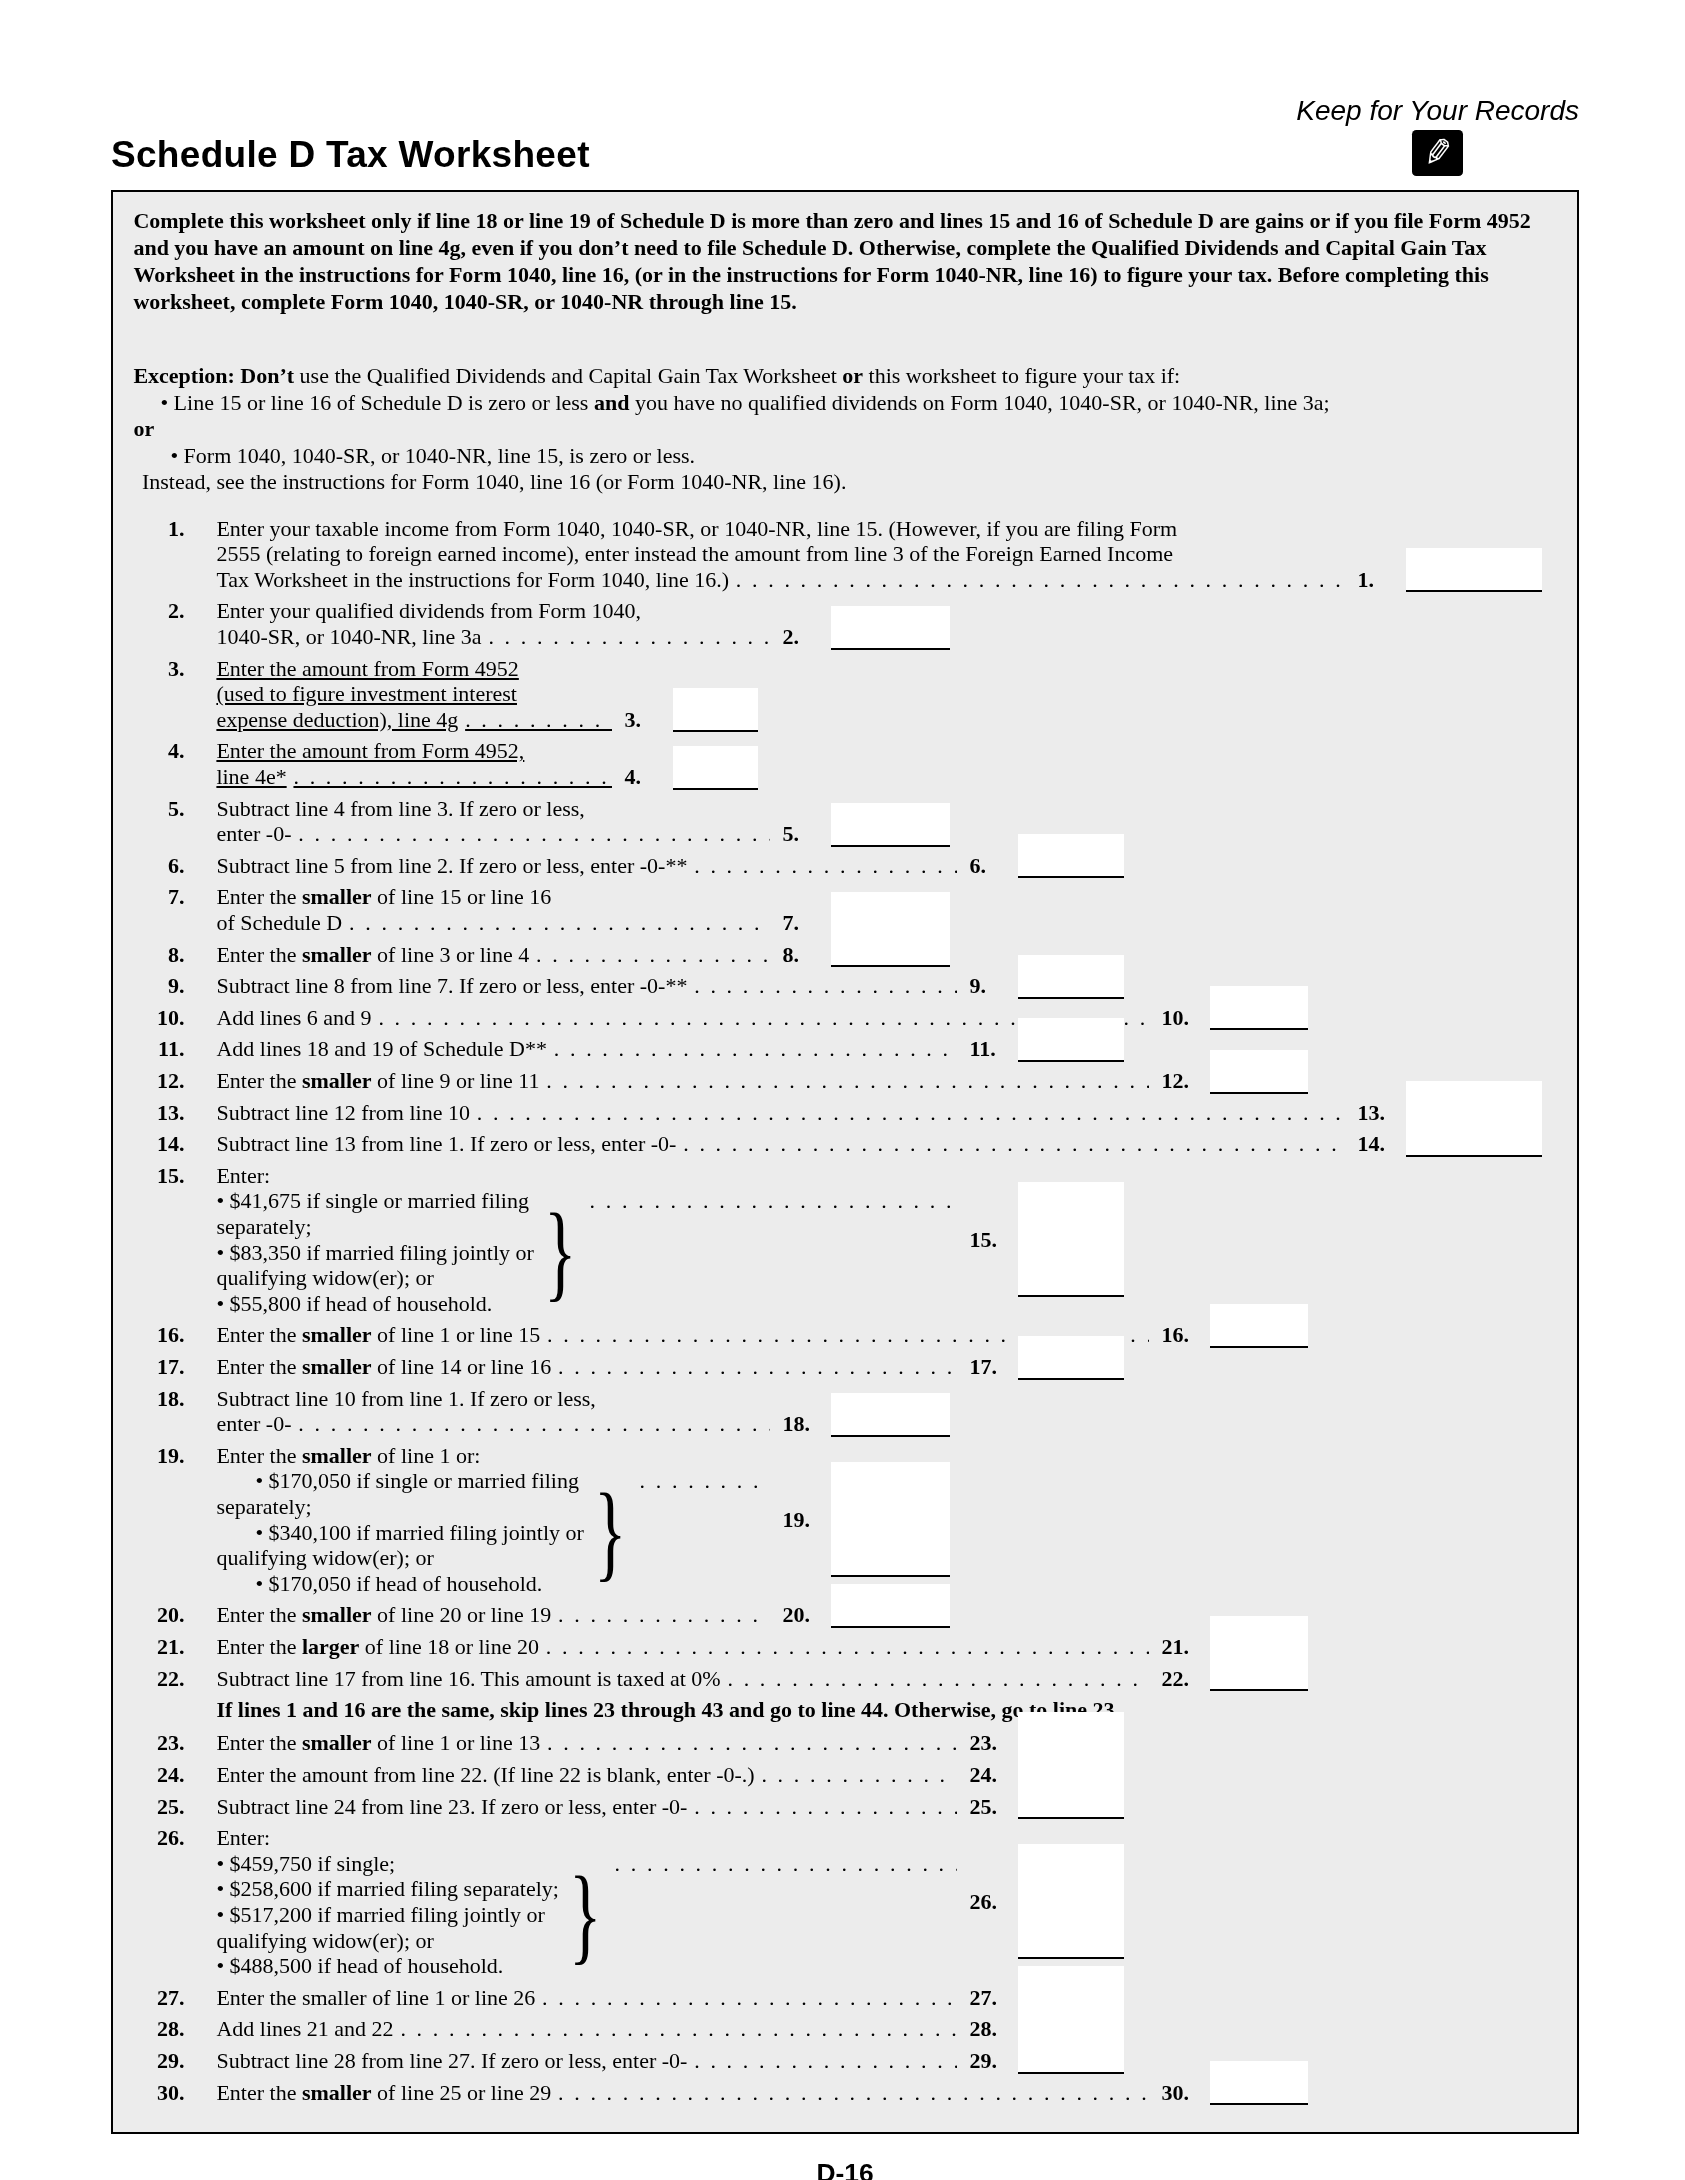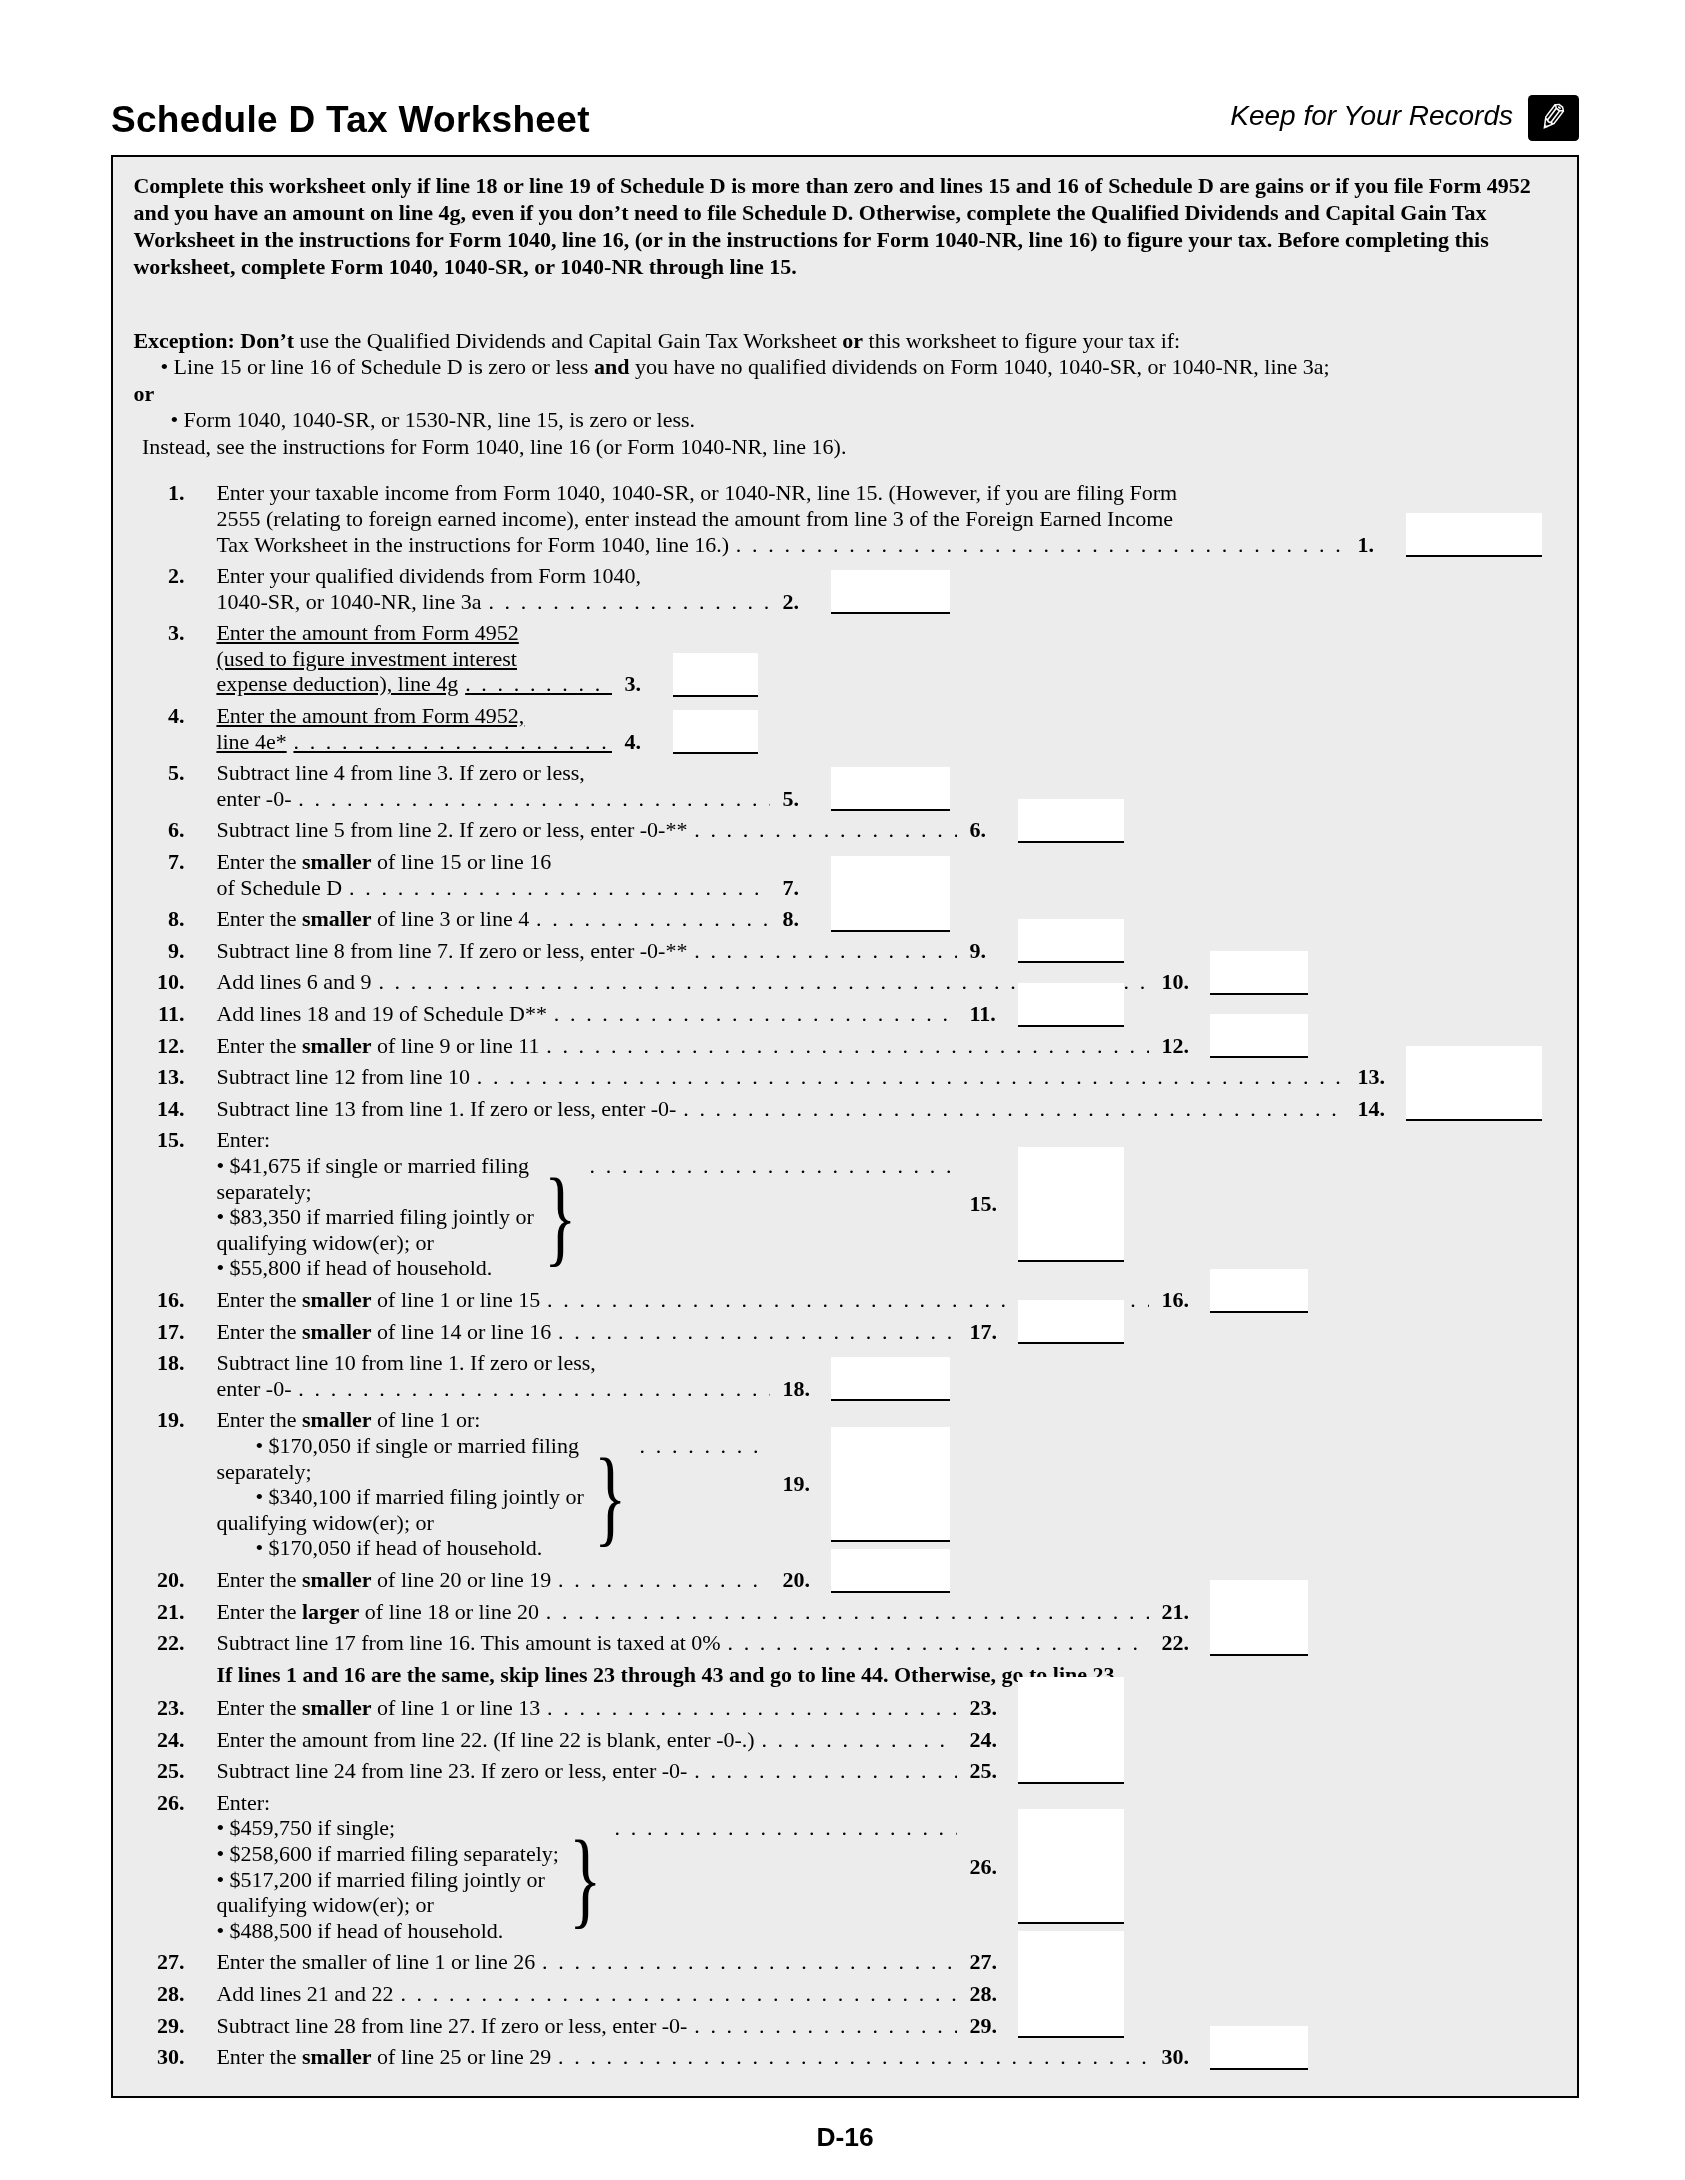--- a/index.html
+++ b/index.html
@@ -12,21 +12,21 @@
     width:1686px;height:2181px;overflow:hidden;
     background:#ffffff;color:var(--ink);
     font-family:"Liberation Serif",serif;
   }
   *{box-sizing:border-box;}
   .page{padding:95px 107px 0 111px;}
 
   
   .hdr{display:flex;justify-content:space-between;align-items:flex-end;margin-bottom:13.6px;}
   .title{font-family:"Liberation Sans",sans-serif;font-size:37px;font-weight:700;letter-spacing:0.3px;}
-  .hdr-right{display:flex;align-items:center;gap:15px;}
+  .hdr-right{display:flex;align-items:center;gap:0;flex-direction:column;}
   .tagline{font-family:"Liberation Sans",sans-serif;font-style:italic;font-size:28px;padding-bottom:3.4px;}
   .pencil{width:51px;height:46px;background:#000;border-radius:4.3px;display:flex;align-items:center;justify-content:center;}
   .pencil span{color:#fff;font-size:36px;line-height:1;font-family:"DejaVu Sans",sans-serif;transform:scaleX(-1) rotate(8deg);}
 
   
   .box{border:2.6px solid #000;background:var(--box-bg);padding:15.3px 20.4px 20.4px 20.4px;}
   .intro{font-weight:700;font-size:22px;line-height:27px;max-width:1421px;margin:0 0 10.2px 0;}
   .exc{font-size:22px;line-height:26.4px;margin-top:48px;}
   .b{font-weight:700;}
   .exc-b1{padding-left:27px;}
@@ -87,21 +87,21 @@
     </div>
   </div>
 
   <div class="box">
     <p class="intro">Complete this worksheet only if line 18 or line 19 of Schedule D is more than zero and lines 15 and 16 of Schedule D are gains or if you file Form 4952 and you have an amount on line 4g, even if you don’t need to file Schedule D. Otherwise, complete the Qualified Dividends and Capital Gain Tax Worksheet in the instructions for Form 1040, line 16, (or in the instructions for Form 1040-NR, line 16) to figure your tax. Before completing this worksheet, complete Form 1040, 1040-SR, or 1040-NR through line 15.</p>
 
     <div class="exc">
       <div class="exc-row" id="exc-lead"><span class="b">Exception: Don’t</span><span> use the Qualified Dividends and Capital Gain Tax Worksheet </span><span class="b">or</span><span> this worksheet to figure your tax if:</span></div>
       <div class="exc-row exc-b1" id="exc-b1"><span>•  Line 15 or line 16 of Schedule D is zero or less </span><span class="b">and</span><span> you have no qualified dividends on Form 1040, 1040-SR, or 1040-NR, line 3a;</span></div>
       <div class="exc-row exc-or b">or</div>
-      <div class="exc-row exc-b2" id="exc-b2"><span>•  Form 1040, 1040-SR, or 1530-NR, line 15, is zero or less.</span></div>
+      <div class="exc-row exc-b2" id="exc-b2"><span>•  Form 1040, 1040-SR, or 1040-NR, line 15, is zero or less.</span></div>
       <div class="exc-row exc-instead">Instead, see the instructions for Form 1040, line 16 (or Form 1040-NR, line 16).</div>
     </div>
 
     <div id="lines">
         <div class="wl colE">
           <div class="wl-num">1.</div>
           <div class="wl-body">
             <div class="wl-row"><span>Enter your taxable income from Form 1040, 1040-SR, or 1040-NR, line 15. (However, if you are filing Form</span></div>
             <div class="wl-row"><span>2555 (relating to foreign earned income), enter instead the amount from line 3 of the Foreign Earned Income</span></div>
             <div class="wl-row wl-last">

